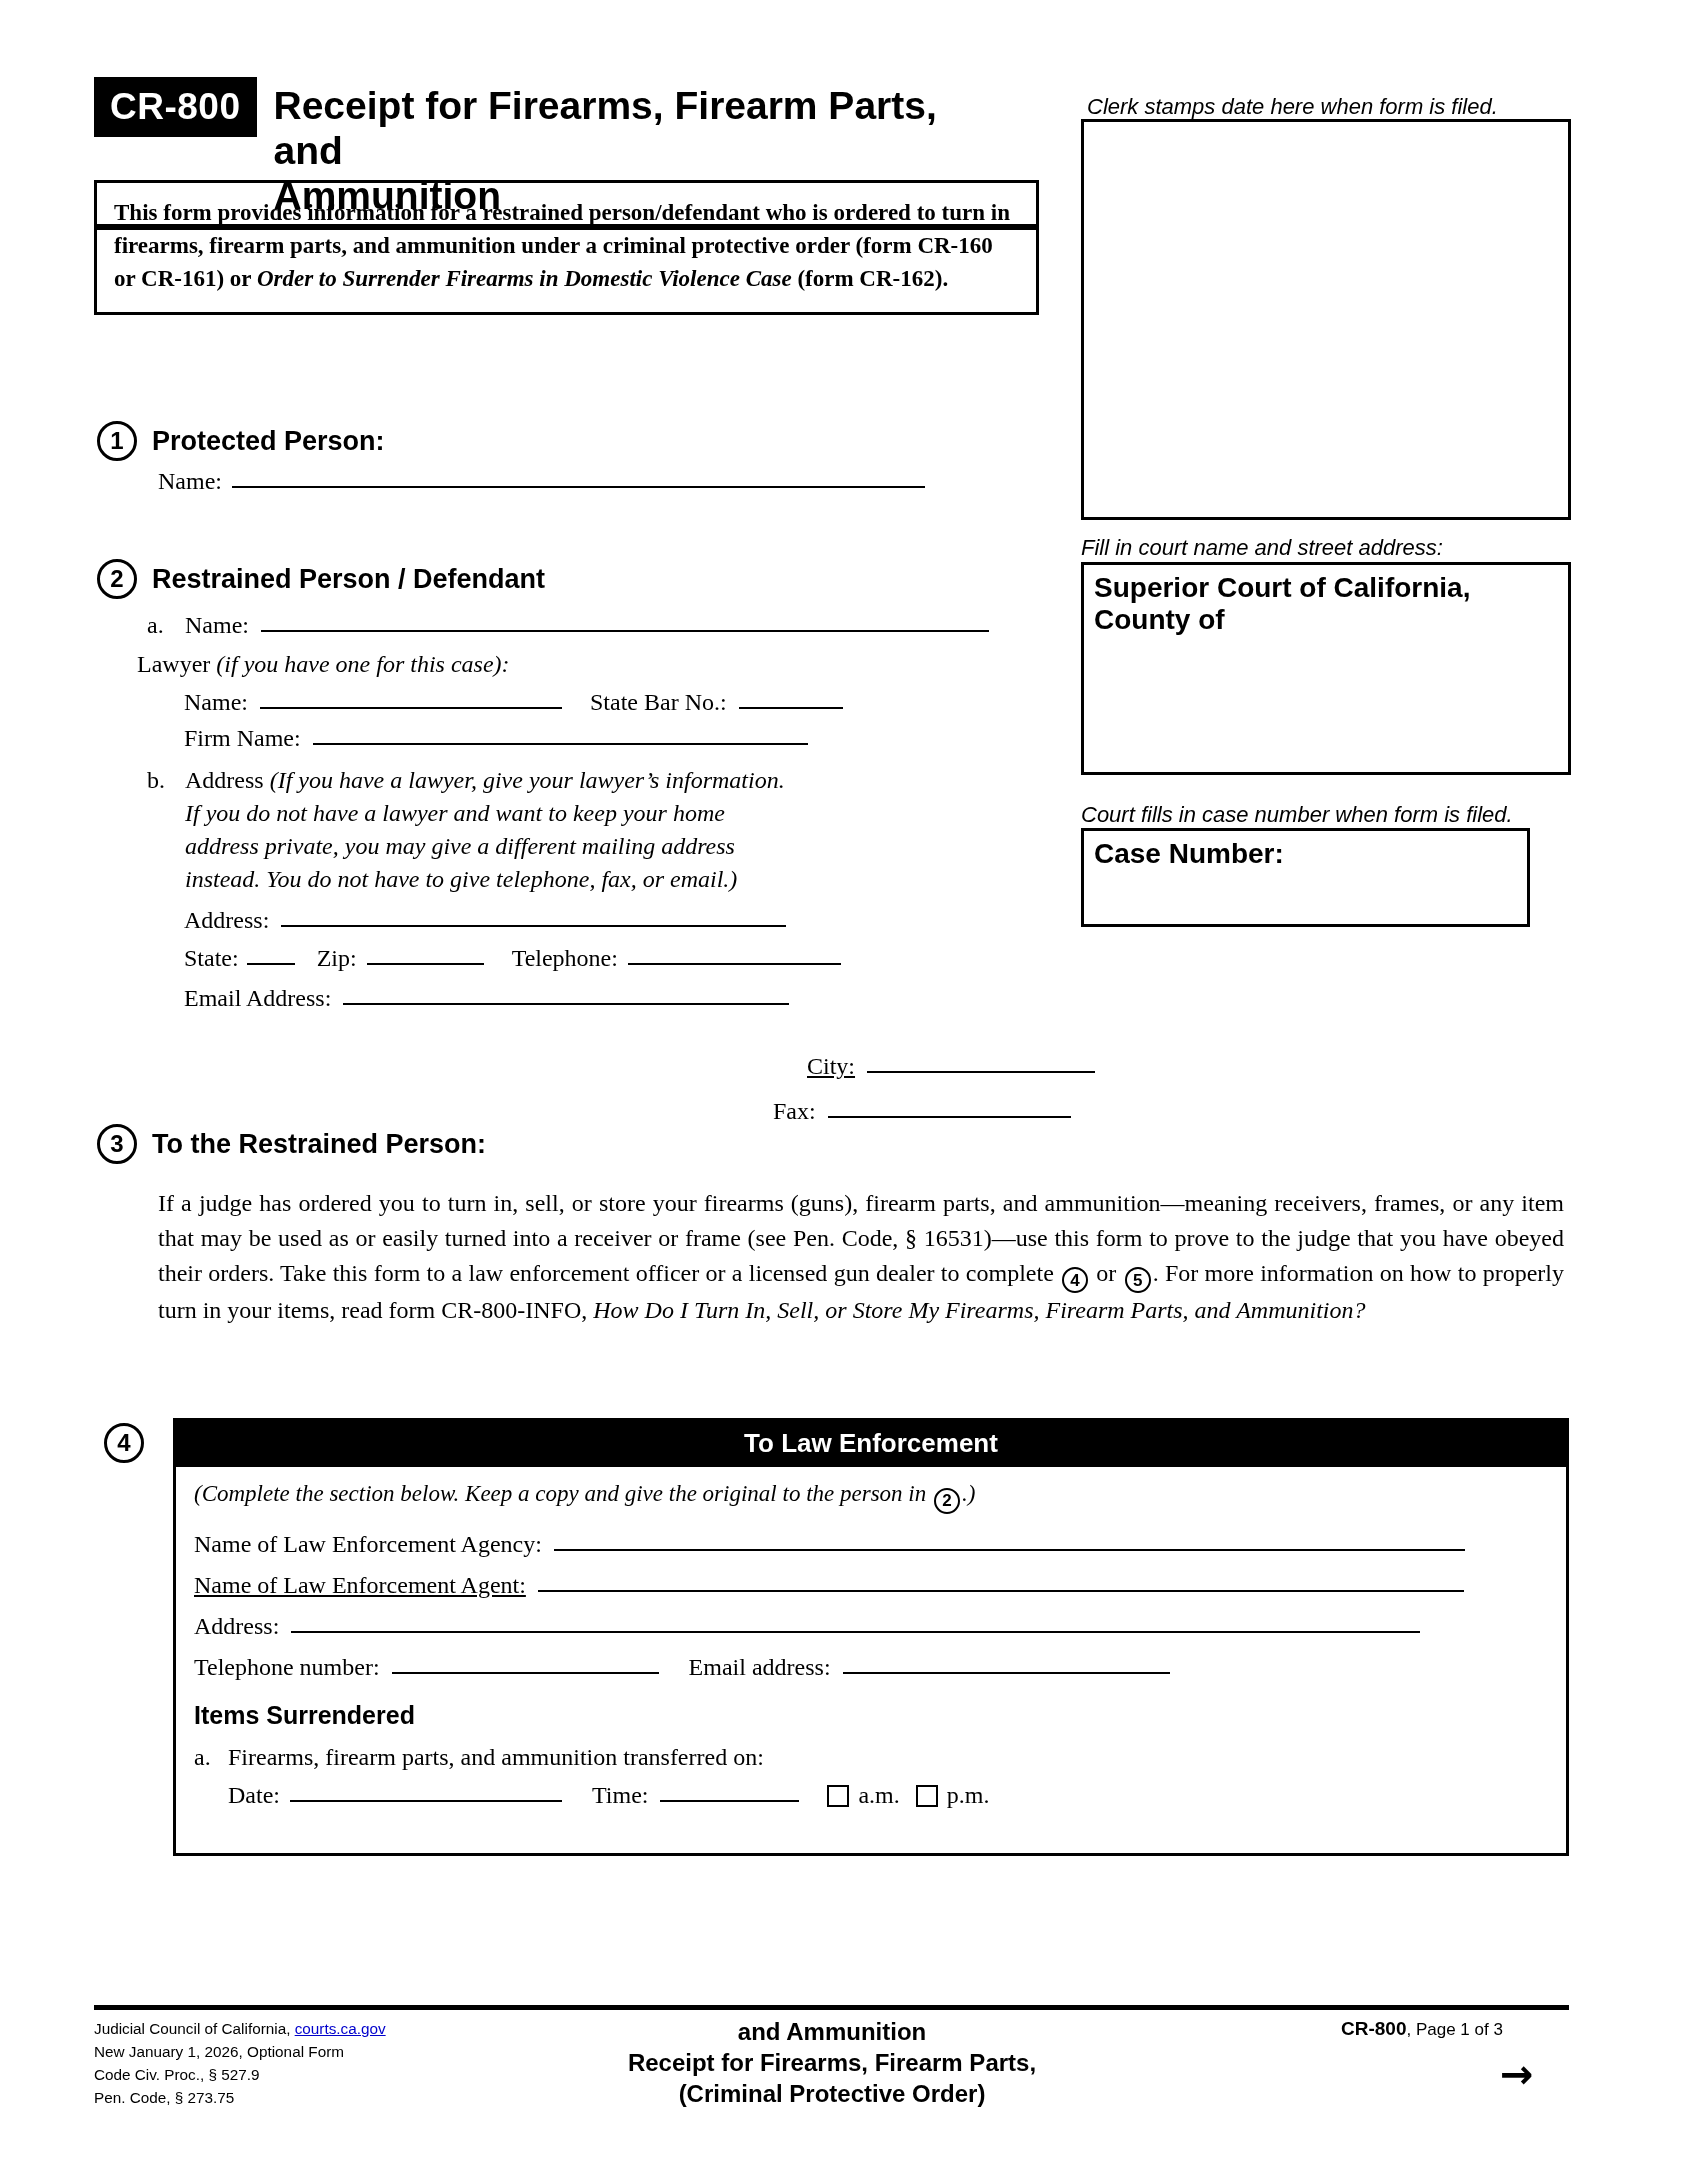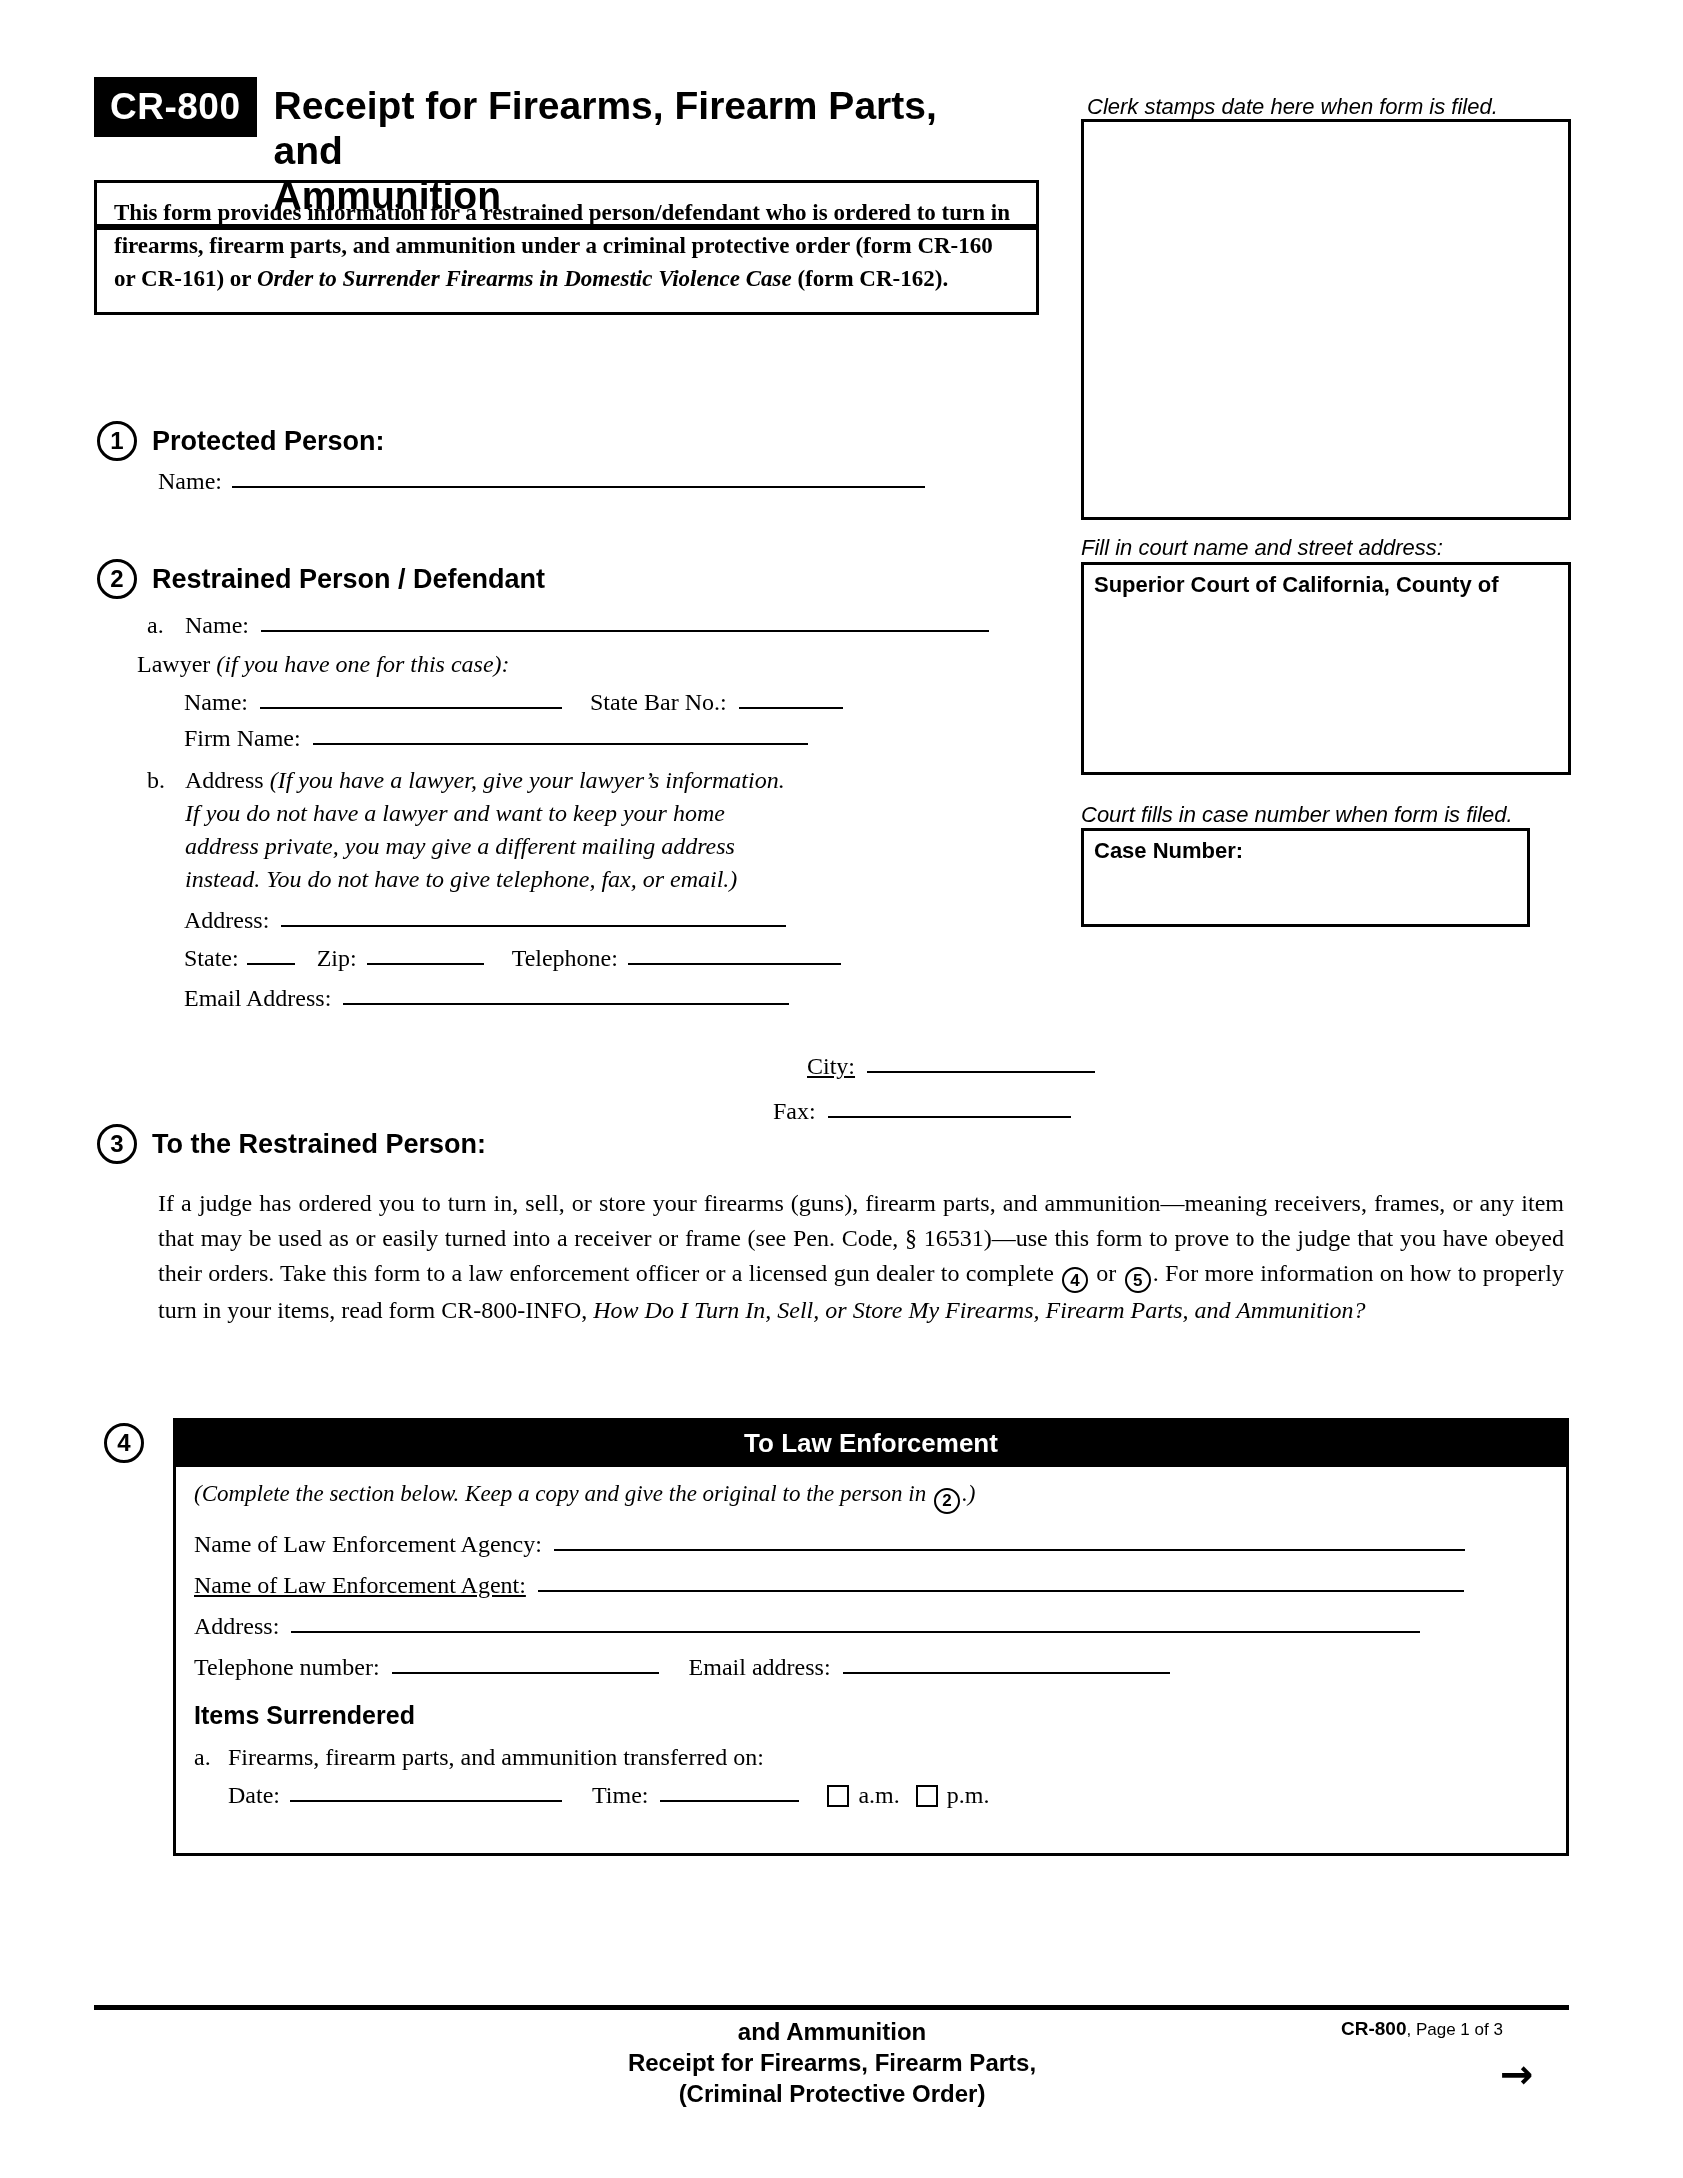--- a/index.html
+++ b/index.html
@@ -45,21 +45,21 @@
   }
 
   
   .stamp-label {
     position: absolute; font-family: "Liberation Sans", sans-serif;
     font-style: italic; font-size: 22px;
   }
   .stamp-box { position: absolute; border: 3px solid #000; background: #fff; }
   .stamp-box .boxtitle {
     font-family: "Liberation Sans", sans-serif; font-weight: bold;
-    font-size: 22px; padding: 7px 0 0 10px;
+    font-size: 28px; padding: 7px 0 0 10px;
   }
 
   
   .circ {
     width: 40px; height: 40px; border: 3px solid #000; border-radius: 50%;
     display: inline-flex; align-items: center; justify-content: center;
     font-family: "Liberation Sans", sans-serif; font-weight: bold; font-size: 24px;
     line-height: 1;
   }
   .circ-sm {
@@ -273,20 +273,26 @@
         <span style="margin-left:16px;" class="chk"></span>
         <span class="lbl" style="margin-left:9px;">p.m.</span>
       </div>
 
       <div style="height:24px;"></div>
     </div>
   </div>
 
   <div class="foot-rule"></div>
 
+  <div class="foot-left">
+    <div><span>Judicial Council of California, </span><a href="#">courts.ca.gov</a></div>
+    <div>New January 1, 2026, Optional Form</div>
+    <div>Code Civ. Proc., § 527.9</div>
+    <div>Pen. Code, § 273.75</div>
+  </div>
 
   <div class="foot-center">
     <div>and Ammunition</div>
     <div>Receipt for Firearms, Firearm Parts,</div>
     <div>(Criminal Protective Order)</div>
   </div>
 
   <div class="foot-right">
     <span class="b">CR-800</span><span class="pg">, Page 1 of 3</span>
   </div>

